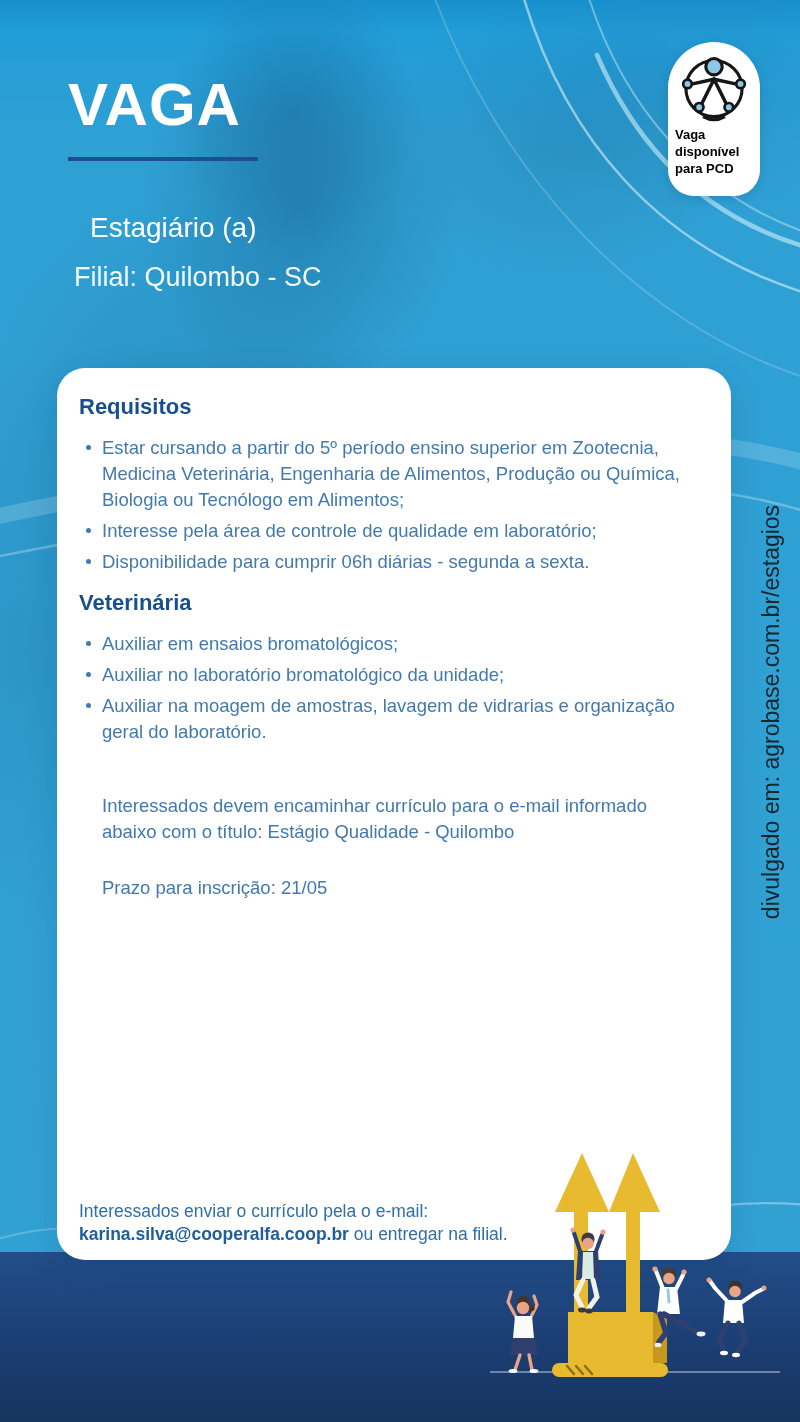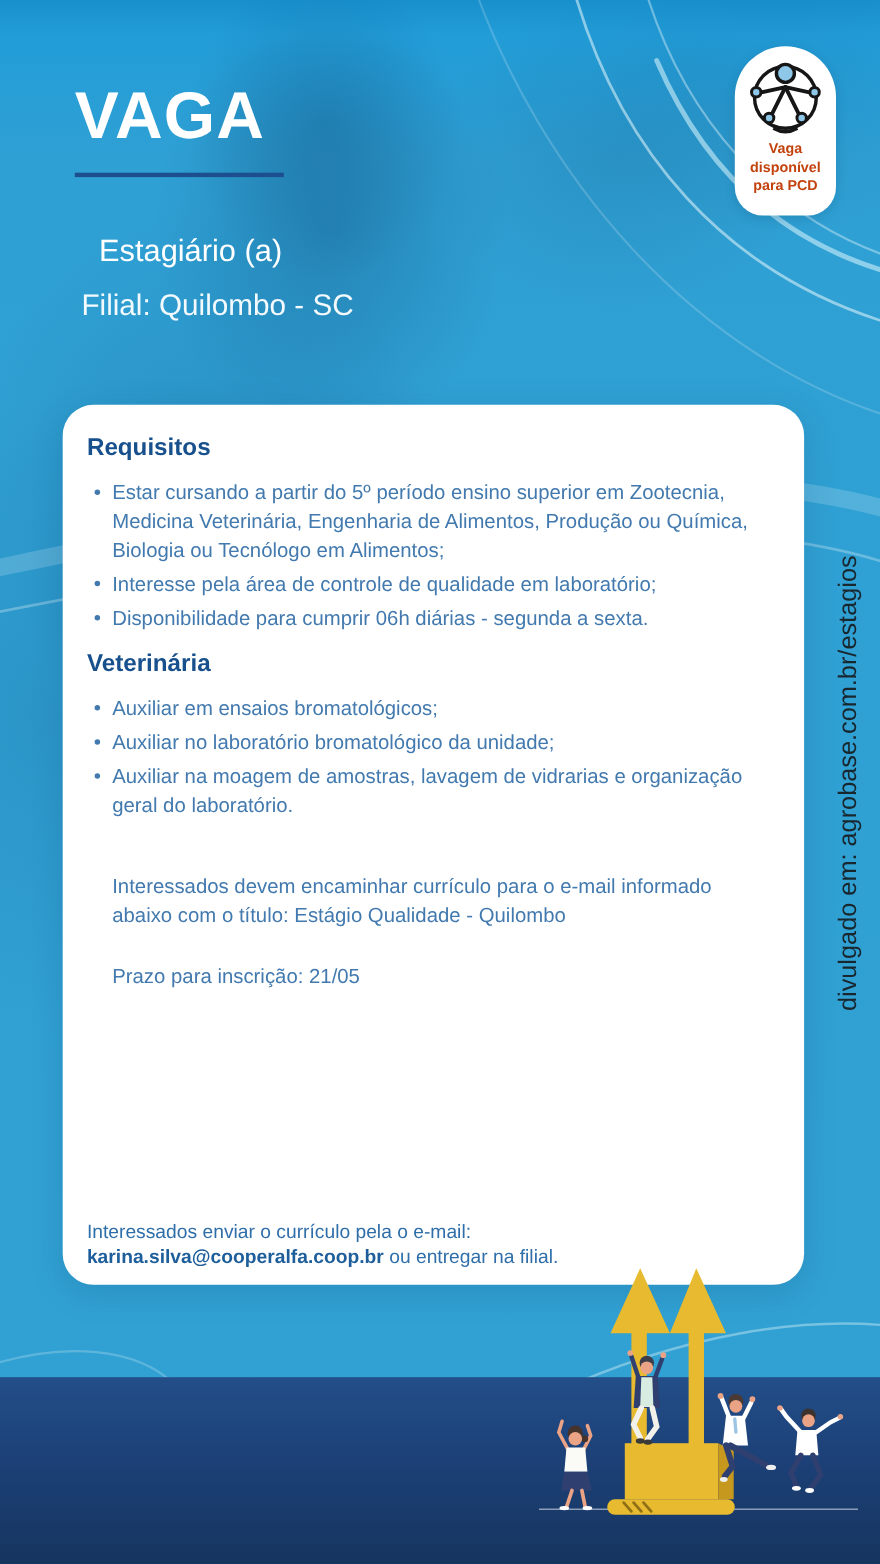--- a/index.html
+++ b/index.html
@@ -30,24 +30,24 @@
   .title-underline{position:absolute;left:68px;top:157px;width:190px;height:4px;background:#1D4F8E;}
   .role{position:absolute;left:90px;top:212px;font-size:28px;font-weight:400;color:#fff;}
   .branch{position:absolute;left:74px;top:262px;font-size:27px;font-weight:400;color:#F2FAFE;}
   
   .pcd-badge{
     position:absolute;left:668px;top:42px;width:92px;height:154px;background:#fff;
     border-radius:46px 46px 26px 26px;display:flex;flex-direction:column;align-items:center;
     box-shadow:0 3px 10px rgba(10,60,100,.18);
   }
   .pcd-icon{margin-top:6px;flex:none;}
-  .pcd-label{font-size:13px;font-weight:700;color:#c2410c;text-align:center;line-height:1.3;margin-top:1px;width:78px;}
+  .pcd-label{font-size:13px;font-weight:700;color:#000000;line-height:1.3;margin-top:1px;width:78px;}
   
   .card{
-    position:absolute;left:57px;top:368px;width:674px;height:800px;background:#fff;
+    position:absolute;left:57px;top:368px;width:674px;height:892px;background:#fff;
     border-radius:28px;padding:26px 40px 0 22px;box-shadow:0 8px 30px rgba(10,50,90,.15);
   }
   .sec-heading{font-size:22px;font-weight:700;color:#17508C;margin:0 0 15px 0;}
   .sec-heading.second{margin-top:16px;}
   ul.req-list{list-style:none;margin:0 0 8px 0;padding:0;}
   ul.req-list li{
     position:relative;padding-left:23px;margin-bottom:5px;
     font-size:18.5px;line-height:1.4;color:#4279AE;max-width:624px;
   }
   ul.req-list li::before{

